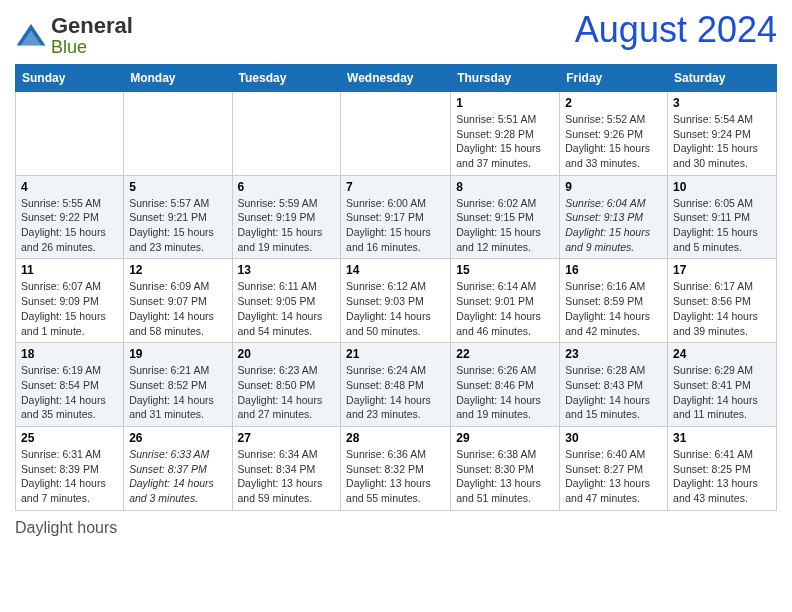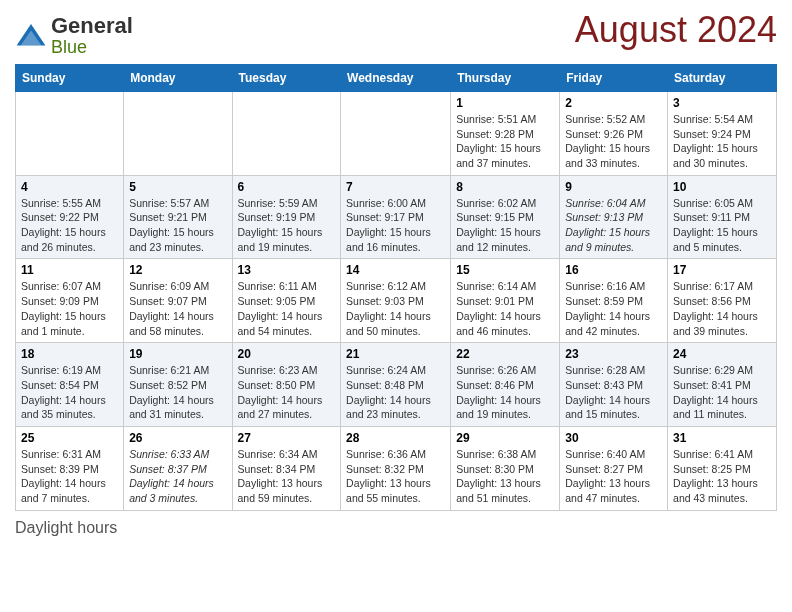--- a/index.html
+++ b/index.html
@@ -40,21 +40,21 @@
       width: 32px;
       height: 32px;
       margin-right: 4px;
     }
     .title-block {
       text-align: right;
     }
     .month-title {
       font-size: 36px;
       font-weight: normal;
-      color: #7f1d1d;
+      color: #1d4ed8;
       line-height: 1.1;
     }
     .location-title {
       font-size: 16px;
       color: #555;
       font-weight: normal;
     }
     .calendar {
       width: 100%;
       border-collapse: collapse;

